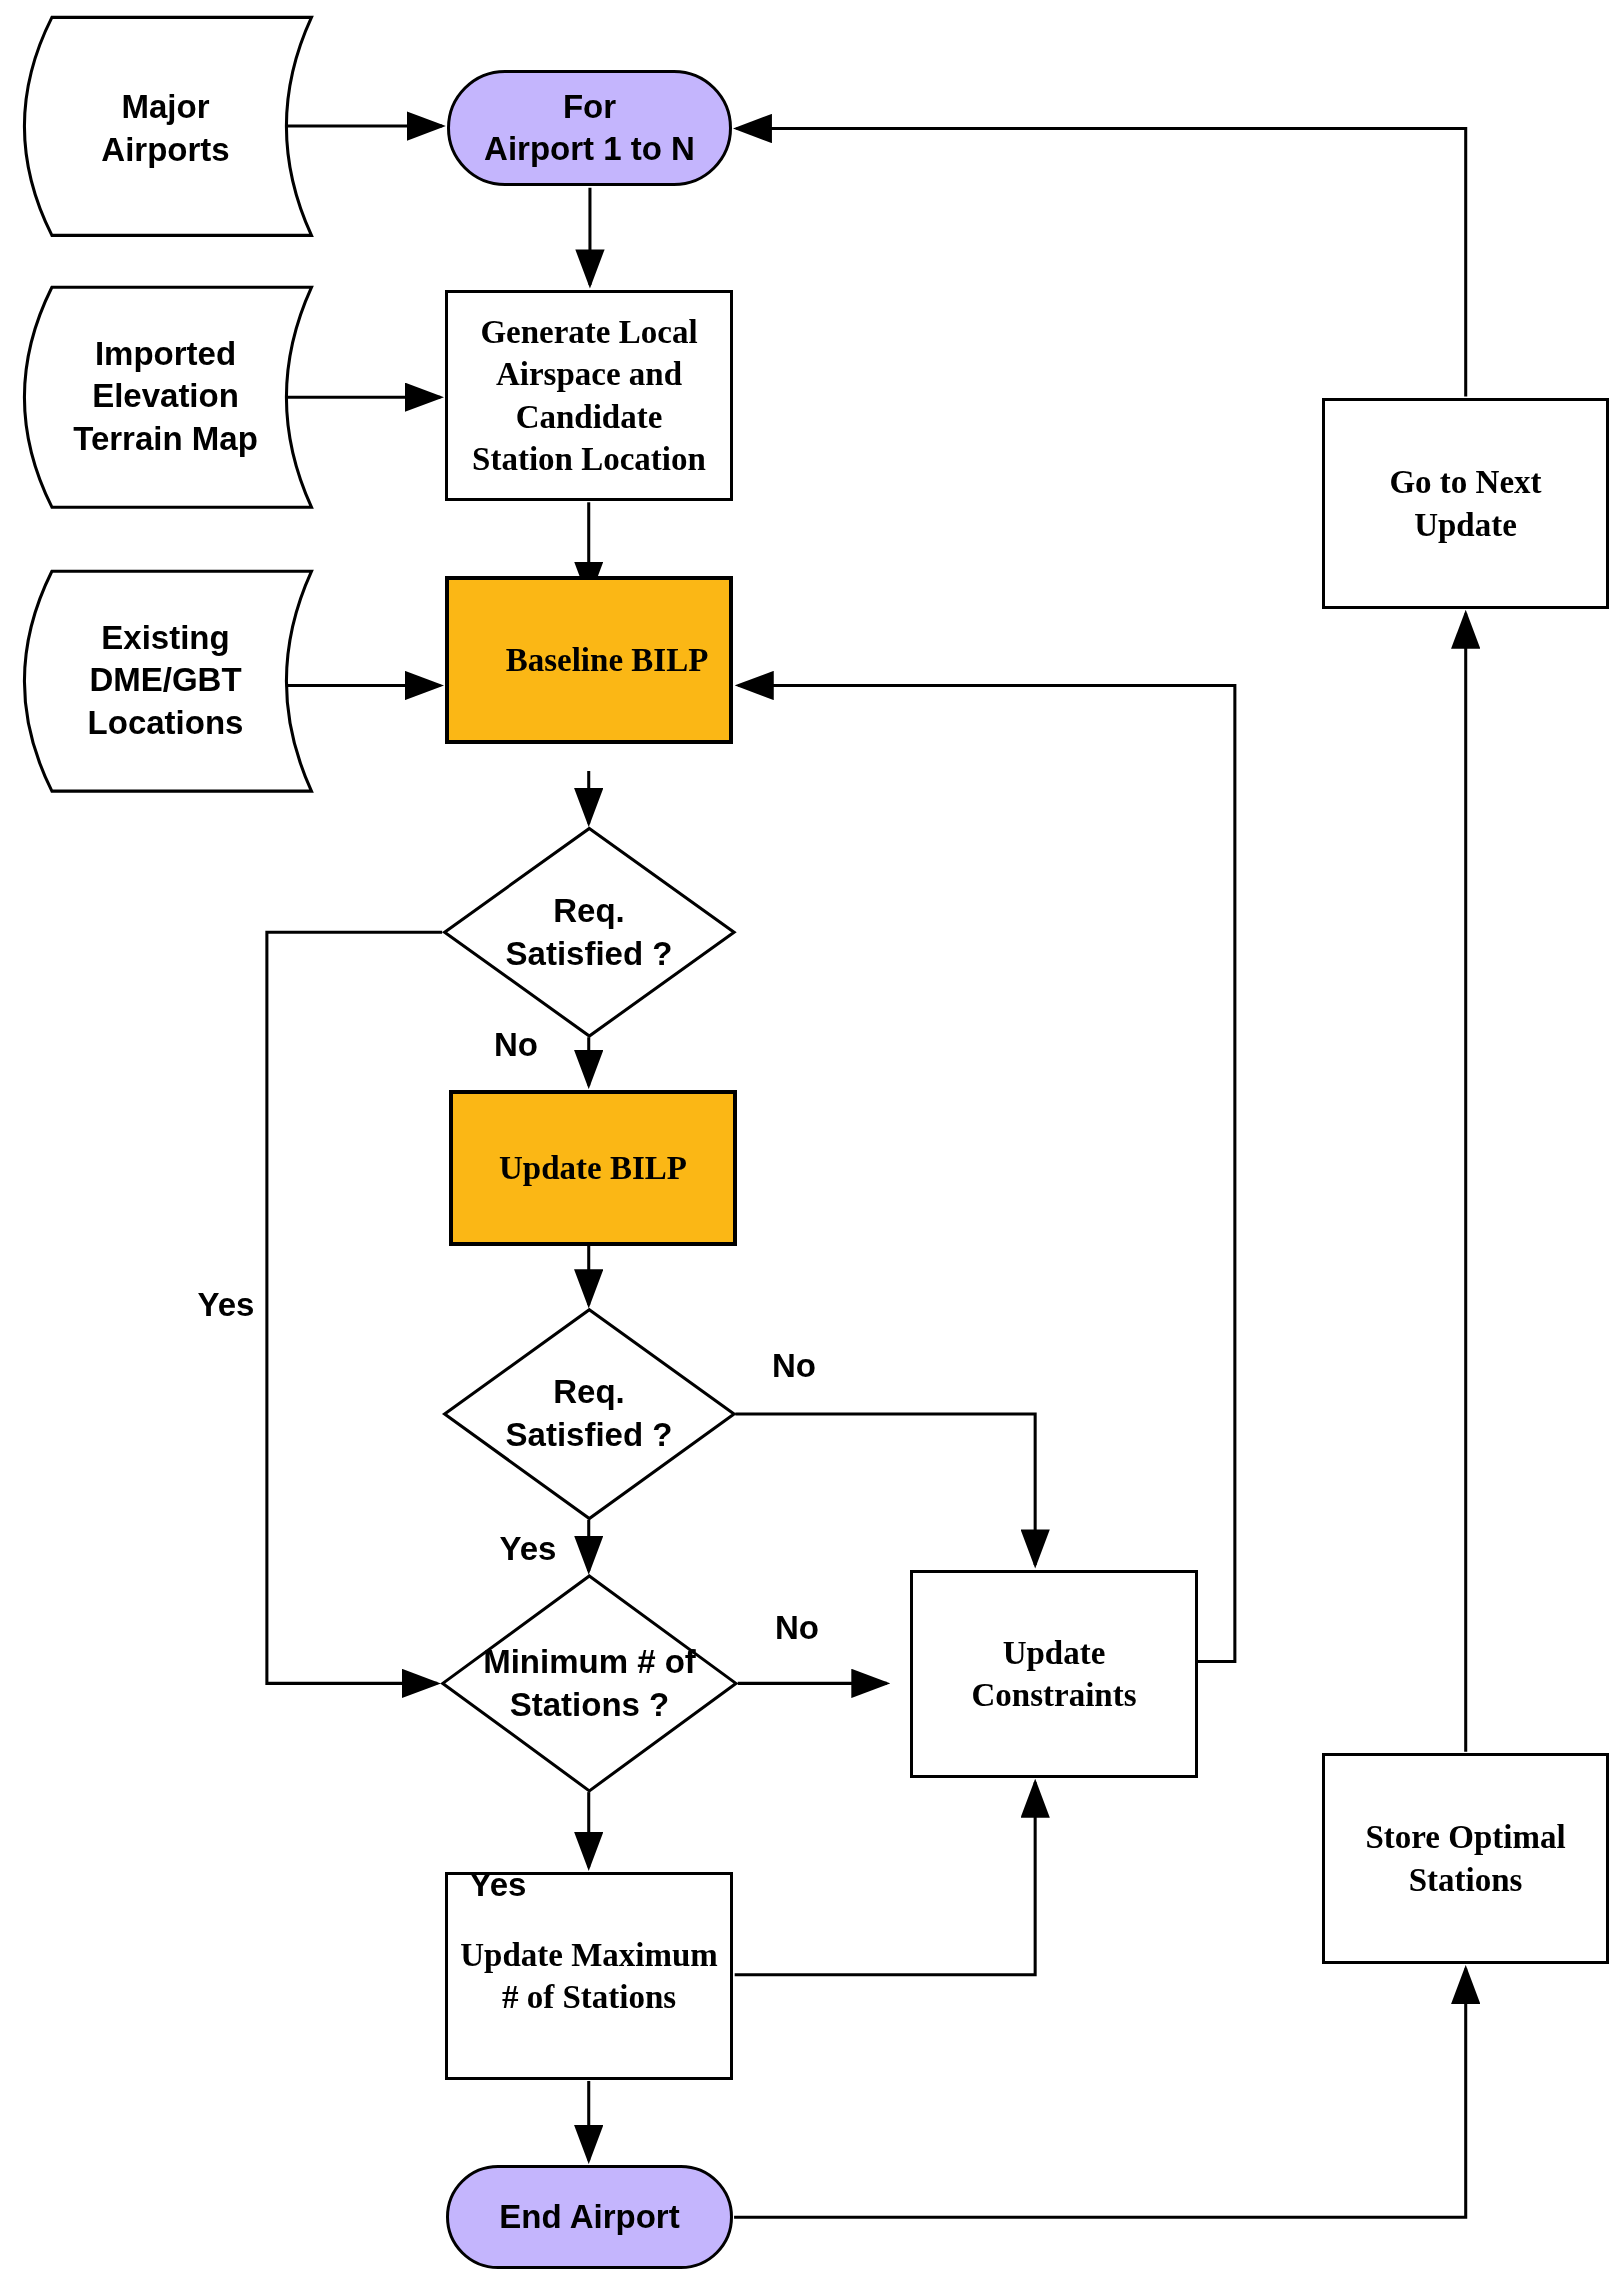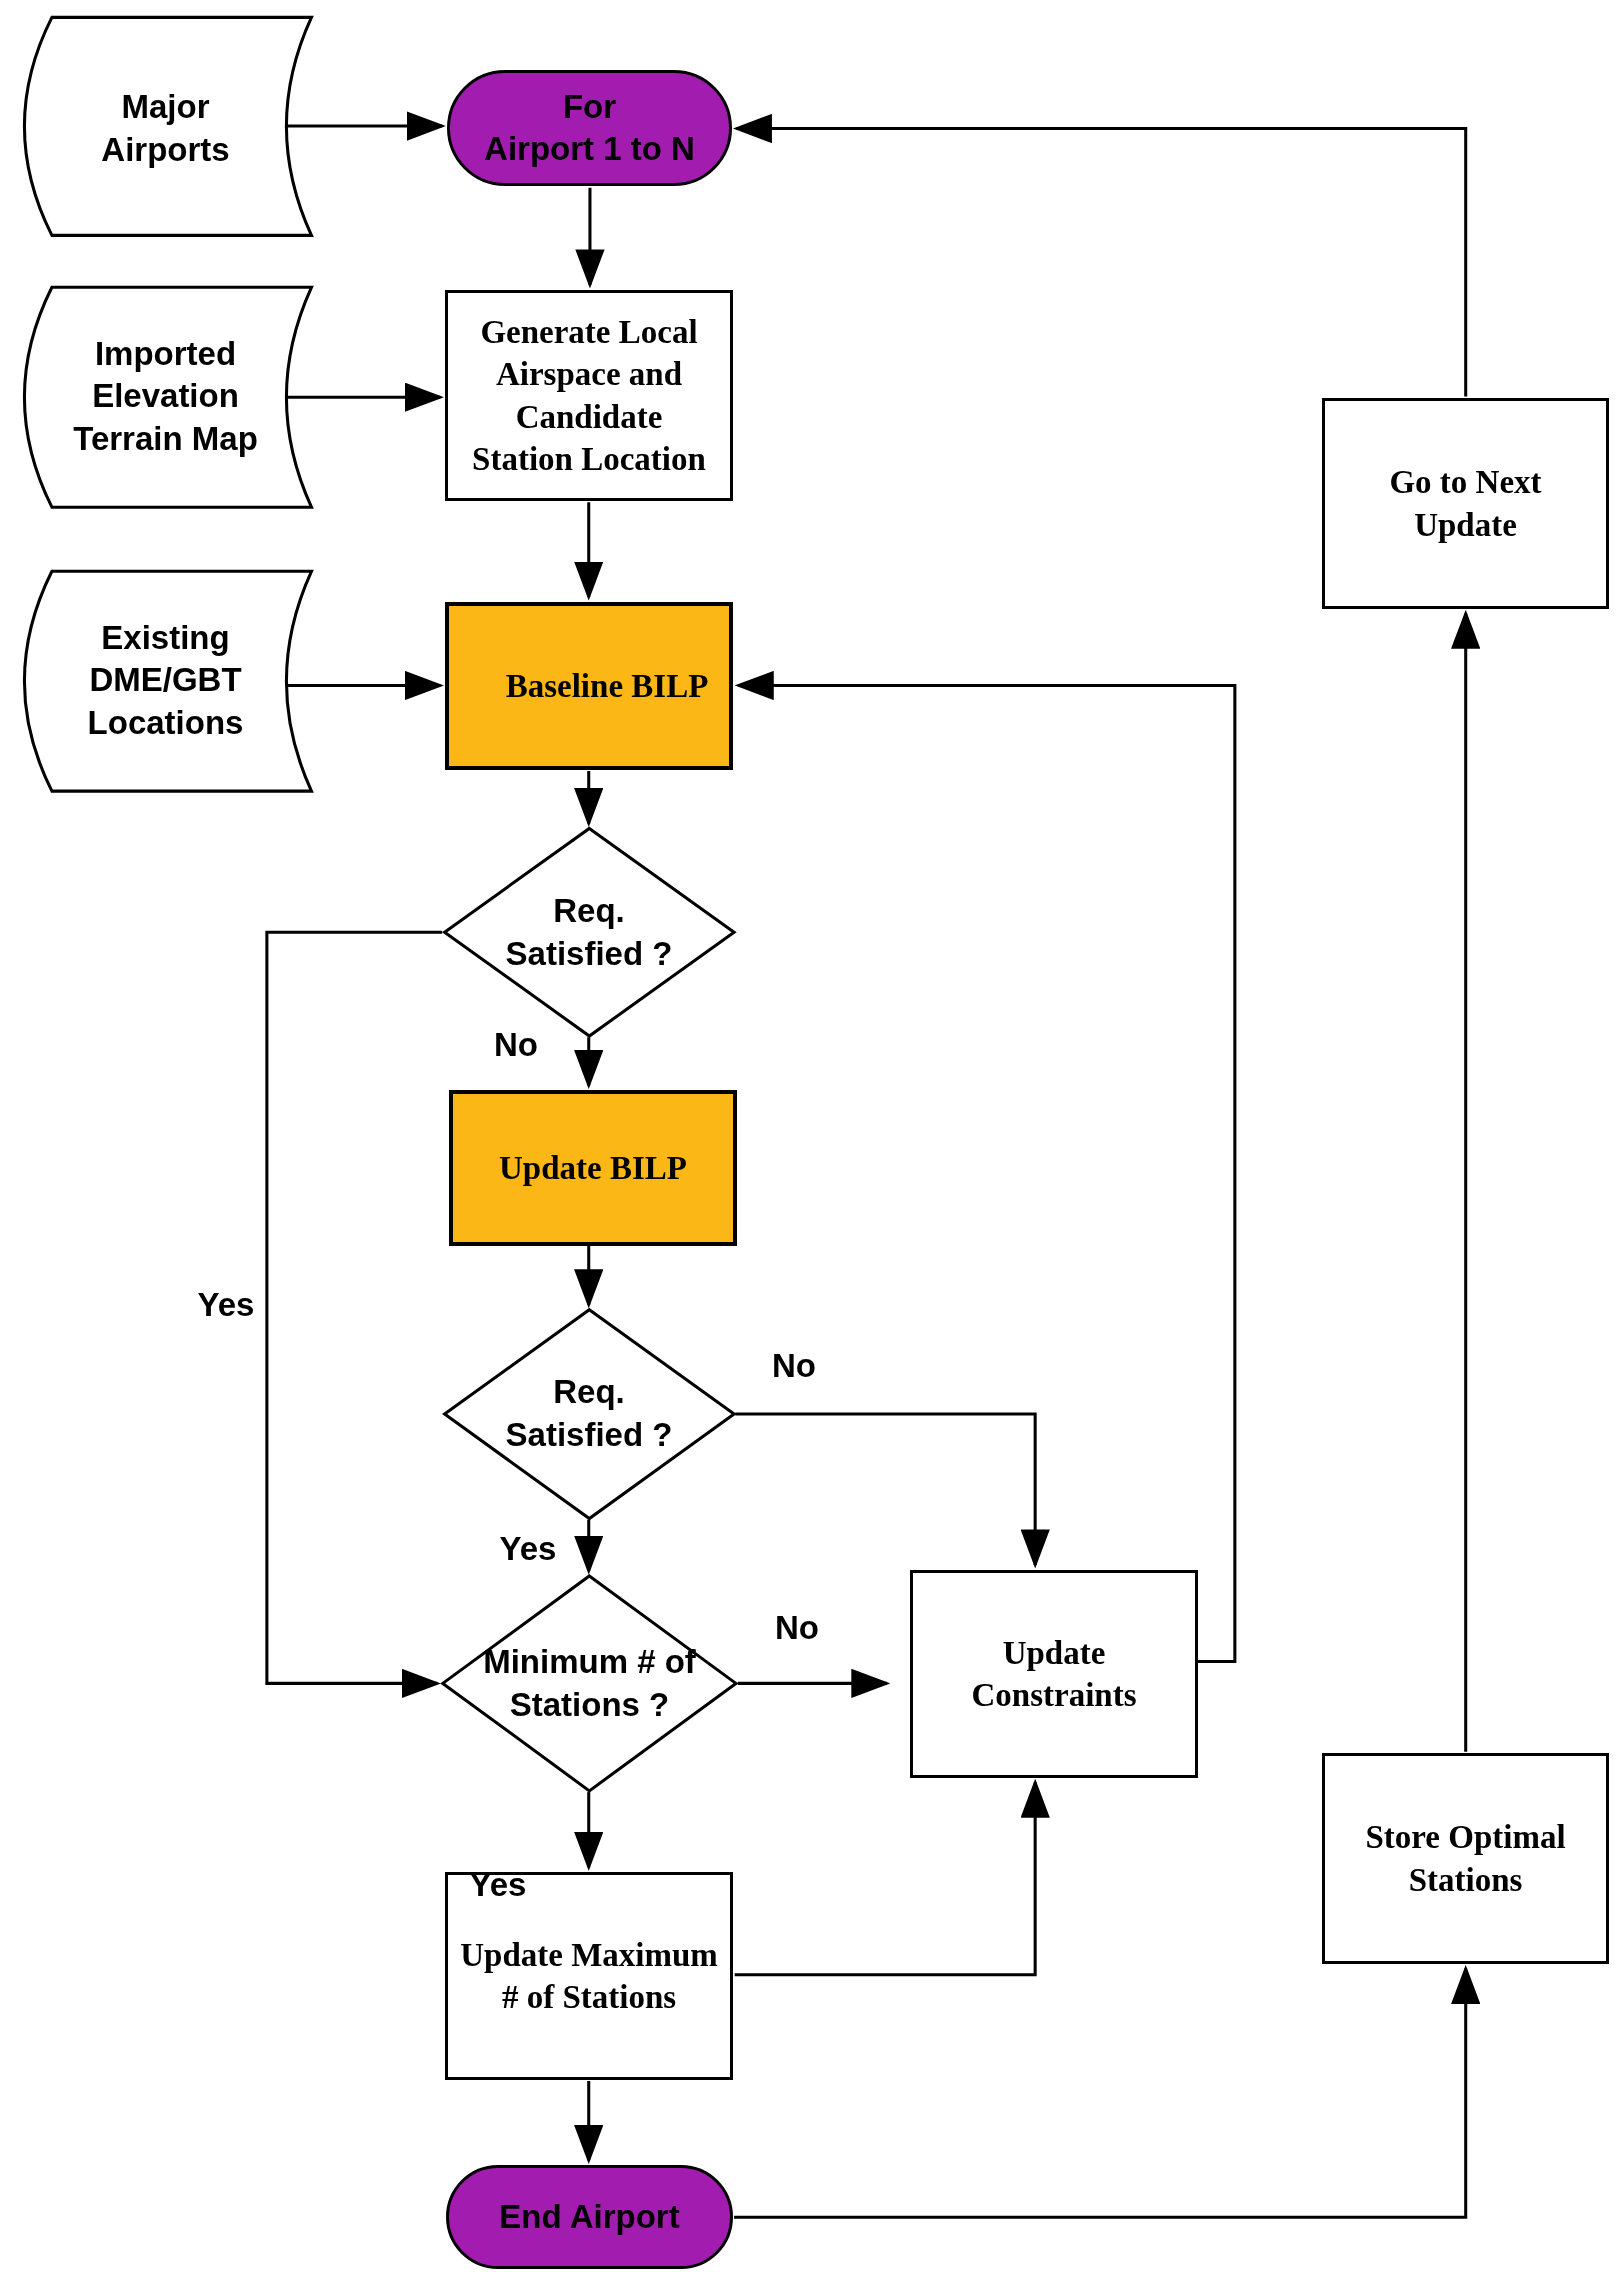--- a/index.html
+++ b/index.html
@@ -45,21 +45,21 @@
     background:#ffffff;
     font-family:Liberation Serif, serif;
   }
   .rect.hl{
     background:var(--hl,#FBB715);
     border-width:4.9px;
   }
   .term{
     border:3.1px solid #000;
     border-radius:610px;
-    background:#a21caf;
+    background:#c4b5fd;
   }
   .overlay{
     background:transparent;
     border:none;
   }
   .branch{
     position:absolute;
     display:flex;
     align-items:center;
     justify-content:center;
@@ -118,21 +118,21 @@
 Locations</div>
 
   <div class="node term" style="left:447px;top:70px;width:285px;height:116px;">For
 Airport 1 to N</div>
   <div class="node term" style="left:446px;top:2165px;width:287px;height:104px;">End Airport</div>
 
   <div class="node rect" style="left:445px;top:290px;width:288px;height:211px;">Generate Local
 Airspace and
 Candidate
 Station Location</div>
-  <div class="node rect hl" style="left:445px;top:602px;width:288px;height:168px;padding-left:36px;">Baseline BILP</div>
+  <div class="node rect hl" style="left:445px;top:576px;width:288px;height:168px;padding-left:36px;">Baseline BILP</div>
   <div class="node rect hl" style="left:449px;top:1090px;width:288px;height:156px;">Update BILP</div>
   <div class="node rect" style="left:892px;top:1570px;width:288px;height:208px;border-width:3.1px;margin-left:18px;">Update
 Constraints</div>
   <div class="node rect" style="left:445px;top:1872px;width:288px;height:208px;border-width:3.1px;">Update Maximum
 # of Stations</div>
   <div class="node rect" style="left:1322px;top:398px;width:287px;height:211px;border-width:3.1px;">Go to Next
 Update</div>
   <div class="node rect" style="left:1322px;top:1753px;width:287px;height:211px;border-width:3.1px;">Store Optimal
 Stations</div>
 

